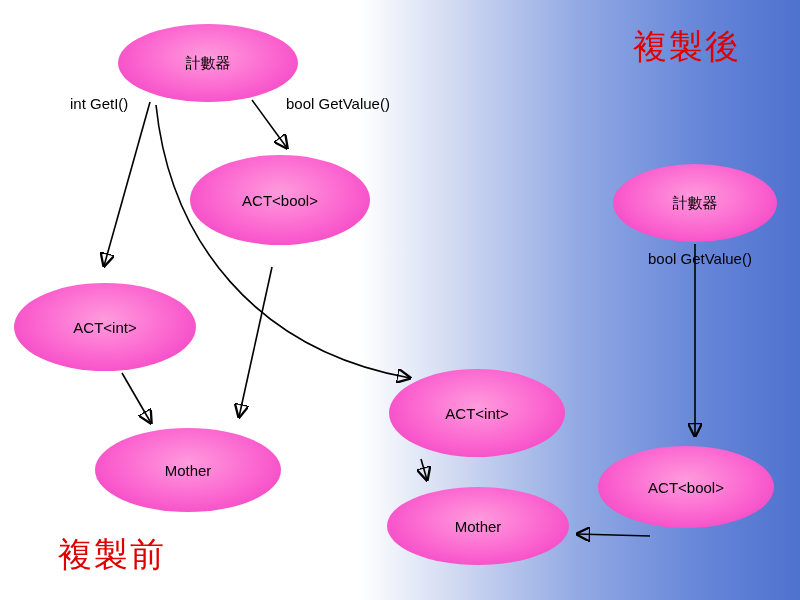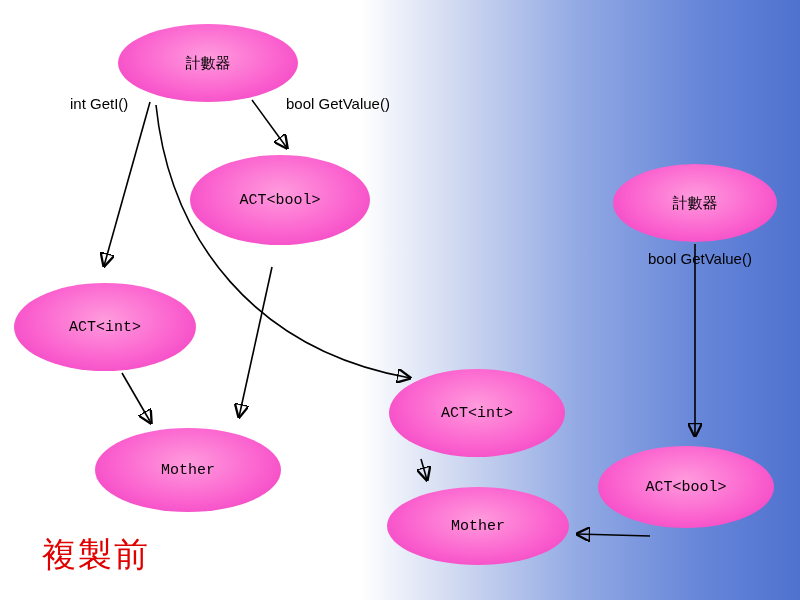--- a/index.html
+++ b/index.html
@@ -25,21 +25,20 @@
     position: absolute;
     border-radius: 50%;
     display: flex;
     align-items: center;
     justify-content: center;
     background: radial-gradient(ellipse at 50% 42%,
       #ff9bdd 0%, #fb63cf 55%, #ee38c0 100%);
     color: #000000;
     font-size: 15px;
     text-align: center;
-    font-family: Liberation Mono, monospace;
   }
   .edge-label {
     position: absolute;
     color: #000000;
     font-size: 15px;
     white-space: nowrap;
   }
   .big-title {
     position: absolute;
     color: #e00000;
@@ -68,21 +67,21 @@
   #n-counter-r { left: 613px; top: 164px; width: 164px; height: 78px; }
   #n-actint-r  { left: 389px; top: 369px; width: 176px; height: 88px; }
   #n-actbool-r { left: 598px; top: 446px; width: 176px; height: 82px; }
   #n-mother-r  { left: 387px; top: 487px; width: 182px; height: 78px; }
 
   #lbl-geti       { left: 70px;  top: 95px; text-align: center;  }
   #lbl-getvalue-l { left: 286px; top: 95px;  }
   #lbl-getvalue-r { left: 648px; top: 250px; }
 
   #title-after  { left: 633px; top: 24px;  }
-  #title-before { left: 42px;  top: 532px; }
+  #title-before { left: 58px;  top: 532px; }
 </style>
 </head>
 <body>
 
 <div class="stage">
 
   <div class="node" id="n-counter-l">
     <span>計數器</span>
   </div>
 
@@ -113,20 +112,21 @@
   </div>
 
   <div class="node" id="n-actbool-r">
     <span>ACT&lt;bool&gt;</span>
   </div>
 
   <div class="node" id="n-mother-r">
     <span>Mother</span>
   </div>
 
+  <div class="big-title" id="title-after">複製後</div>
 
   <div class="big-title" id="title-before">複製前</div>
 
   <svg class="arrows" viewBox="0 0 800 600" xmlns="http://www.w3.org/2000/svg">
     <defs>
       <marker id="ah" viewBox="0 0 10 10" refX="9" refY="5" markerWidth="9" markerHeight="9" orient="auto">
         <path d="M0,0 L10,5 L0,10 z" fill="#000000" stroke="none"></path>
       </marker>
     </defs>
 

